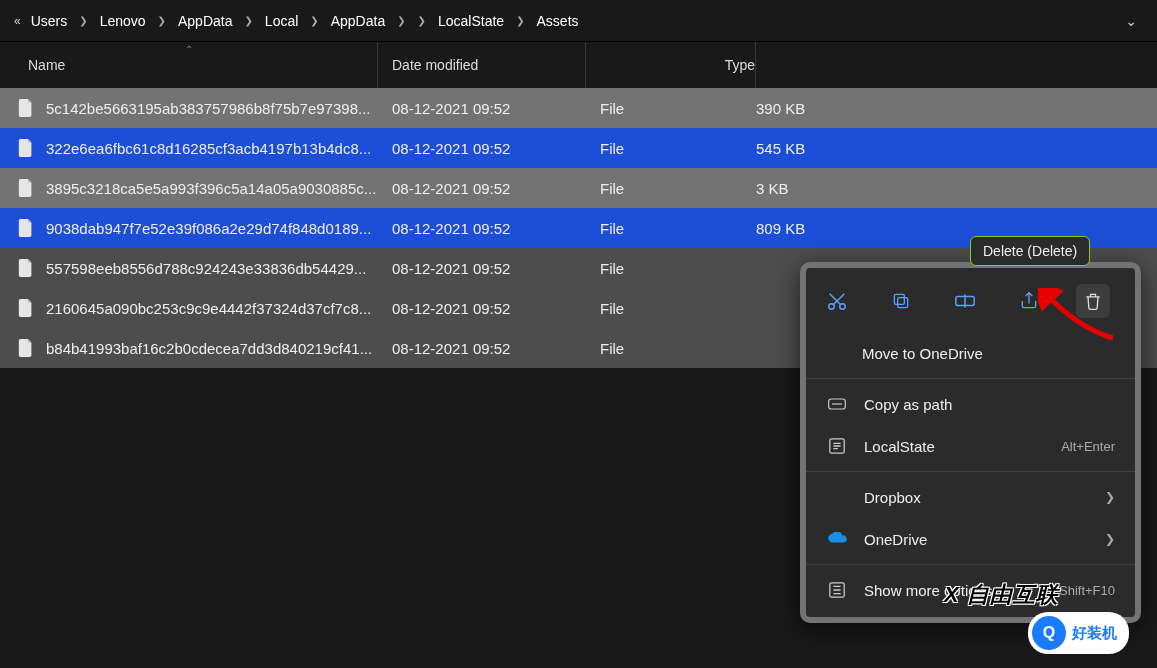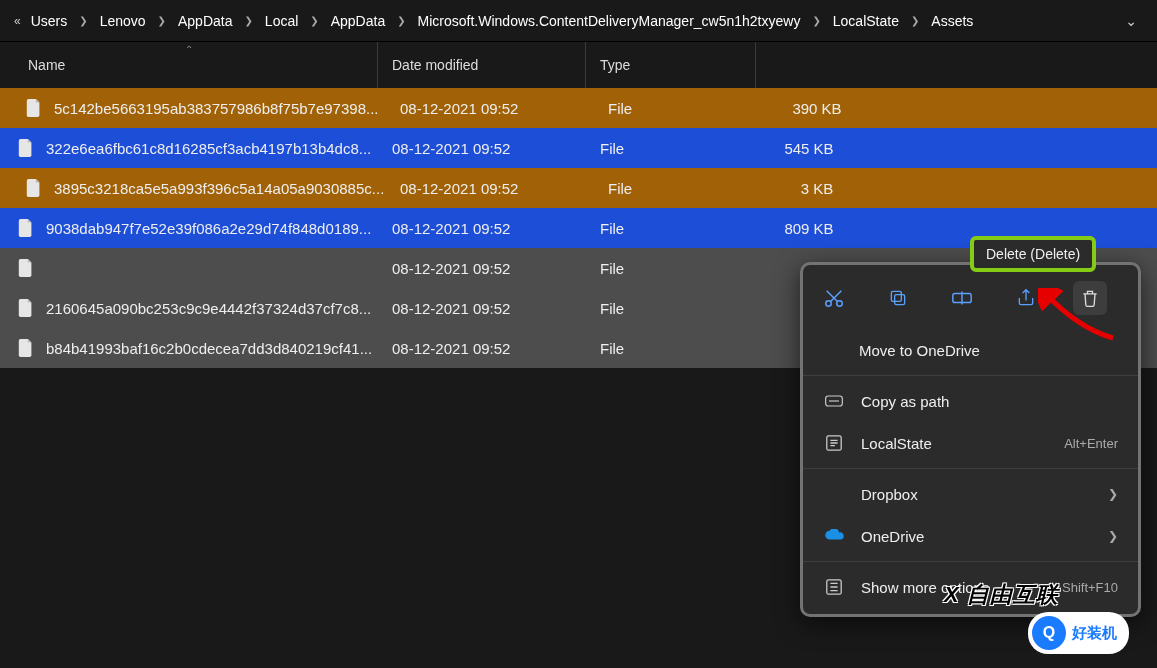--- a/index.html
+++ b/index.html
@@ -10,50 +10,50 @@
 .bc-chevrons { color: #ccc; font-size: 12px; padding: 0 4px; display: flex; align-items: center; }
 .bc-item { color: #fff; font-size: 14px; padding: 4px 6px; white-space: nowrap; }
 .bc-sep { color: #aaa; font-size: 10px; padding: 0 6px; }
 .bc-expand { margin-left: auto; color: #ccc; font-size: 14px; padding: 0 10px; }
 
 
 .header-row { display: flex; height: 46px; align-items: stretch; position: relative; }
 .col { display: flex; align-items: center; font-size: 14px; color: #ddd; border-right: 1px solid #3a3a3a; padding-left: 14px; }
 .col-name { width: 378px; padding-left: 28px; position: relative; }
 .col-date { width: 208px; text-align: center; }
-.col-type { width: 170px; }
+.col-type { width: 170px; justify-content: flex-end; }
 .col-size { width: 120px; border-right: 1px solid #3a3a3a; }
 .sort-caret { position: absolute; top: 2px; left: 185px; color: #888; font-size: 10px; }
 
 
 .file-list { }
 .file-row { display: flex; height: 40px; align-items: center; font-size: 15px; }
 .file-row.even { background: #1d4ed8; }
-.file-row.odd { background: #a16207; padding-left: 8px; }
+.file-row.odd { background: #737373; }
 .file-row.sel { background: #4d4d4d; }
 .fc-name { width: 378px; display: flex; align-items: center; padding-left: 18px; white-space: nowrap; overflow: hidden; }
 .fc-name .icon { width: 18px; height: 18px; margin-right: 10px; flex-shrink: 0; }
 .fc-name span { overflow: hidden; text-overflow: ellipsis; color: #eee; }
 .fc-date { width: 208px; padding-left: 14px; color: #eee; }
 .fc-type { width: 170px; padding-left: 14px; color: #eee; }
-.fc-size { width: 120px; text-align: center; padding-right: 14px; color: #eee; }
-
-
-.ctx-menu { position: absolute; left: 800px; top: 262px; width: 341px; background: #2b2b2b; border: 3px solid #737373; border-radius: 10px; box-shadow: 0 6px 24px rgba(0,0,0,.6); padding-top: 10px; padding-bottom: 6px; }
+.fc-size { width: 120px; text-align: left; padding-right: 14px; color: #eee; }
+
+
+.ctx-menu { position: absolute; left: 800px; top: 262px; width: 341px; background: #2b2b2b; border: 6px solid #737373; border-radius: 10px; box-shadow: 0 6px 24px rgba(0,0,0,.6); padding-top: 10px; padding-bottom: 6px; }
 .ctx-icons { display: flex; justify-content: flex-start; padding: 6px 14px 14px 14px; gap: 30px; }
 .ctx-icon-btn { width: 34px; height: 34px; display: flex; align-items: center; justify-content: center; border-radius: 6px; }
 .ctx-icon-btn.hl { background: #3d3d3d; }
 .ctx-item { display: flex; align-items: center; height: 42px; padding: 0 20px; font-size: 15px; color: #eee; }
 .ctx-item .mi { width: 22px; height: 22px; margin-right: 16px; flex-shrink: 0; display: flex; align-items: center; justify-content: center; }
 .ctx-item .shortcut { margin-left: auto; font-size: 13px; color: #aaa; }
 .ctx-item .sub { margin-left: auto; color: #aaa; font-size: 12px; }
 .ctx-sep { height: 1px; background: #3f3f3f; margin: 4px 0; }
 
 
-.tooltip { position: absolute; left: 970px; top: 236px; background: #2b2b2b; border: 4px solid #84cc16; border-radius: 6px; padding: 6px 12px; font-size: 14px; color: #eee; z-index: 20; }
+.tooltip { position: absolute; left: 970px; top: 236px; background: #2b2b2b; border: 1px solid #84cc16; border-radius: 6px; padding: 6px 12px; font-size: 14px; color: #eee; z-index: 20; }
 
 
 .arrow-svg { position: absolute; left: 1038px; top: 288px; z-index: 25; pointer-events: none; }
 
 
 .wm1 { position: absolute; left: 944px; top: 580px; font-size: 22px; font-weight: 900; font-style: italic; color: #000; text-shadow: -1px -1px 0 #fff, 1px -1px 0 #fff, -1px 1px 0 #fff, 1px 1px 0 #fff; letter-spacing: 1px; }
 .wm-badge { position: absolute; left: 1028px; bottom: 14px; display: flex; align-items: center; gap: 6px; background: #fff; border-radius: 20px; padding: 4px 12px 4px 4px; }
 .wm-badge .circ { width: 34px; height: 34px; border-radius: 50%; background: #1a7bff; display: flex; align-items: center; justify-content: center; color: #fff; font-weight: bold; font-size: 16px; }
 .wm-badge .txt { color: #1a7bff; font-size: 15px; font-weight: 700; }
 
@@ -67,21 +67,20 @@
   <div class="bc-item">Users</div>
     <div class="bc-sep">❯</div>
   <div class="bc-item">Lenovo</div>
     <div class="bc-sep">❯</div>
   <div class="bc-item">AppData</div>
     <div class="bc-sep">❯</div>
   <div class="bc-item">Local</div>
     <div class="bc-sep">❯</div>
   <div class="bc-item">AppData</div>
     <div class="bc-sep">❯</div>
-  <div class="bc-item">Microsoft.Windows.ContentDeliveryManager_cw5n1h2txyewy</div>
     <div class="bc-sep">❯</div>
   <div class="bc-item">LocalState</div>
     <div class="bc-sep">❯</div>
   <div class="bc-item">Assets</div>
   <div class="bc-expand">⌄</div>
 </div>
 
 <div class="header-row">
   <div class="col col-name">
     <span>Name</span>
@@ -153,20 +152,21 @@
       <div class="fc-size">809 KB</div>
     </div>
     <div class="file-row sel">
       <div class="fc-name">
         <div class="icon">
           <svg width="16" height="18" viewBox="0 0 16 20" fill="#e6e6e6">
             <path d="M2 0h8l4 4v14a2 2 0 0 1-2 2H2a2 2 0 0 1-2-2V2a2 2 0 0 1 2-2z"></path>
             <path d="M10 0v4h4" fill="#bbb"></path>
           </svg>
         </div>
+        <span>557598eeb8556d788c924243e33836db54429...</span>
       </div>
       <div class="fc-date">08-12-2021 09:52</div>
       <div class="fc-type">File</div>
       <div class="fc-size"></div>
     </div>
     <div class="file-row sel">
       <div class="fc-name">
         <div class="icon">
           <svg width="16" height="18" viewBox="0 0 16 20" fill="#e6e6e6">
             <path d="M2 0h8l4 4v14a2 2 0 0 1-2 2H2a2 2 0 0 1-2-2V2a2 2 0 0 1 2-2z"></path>

